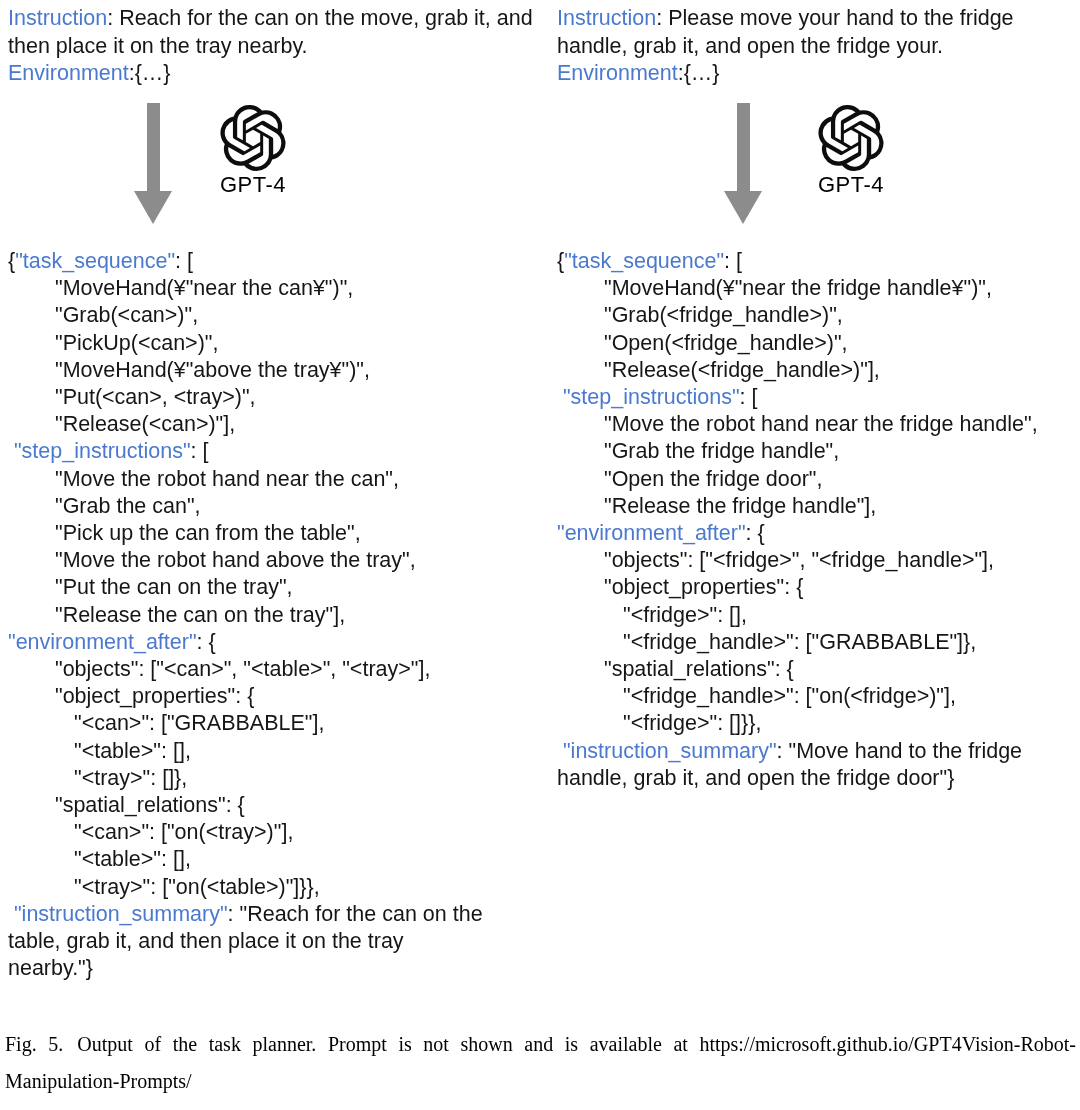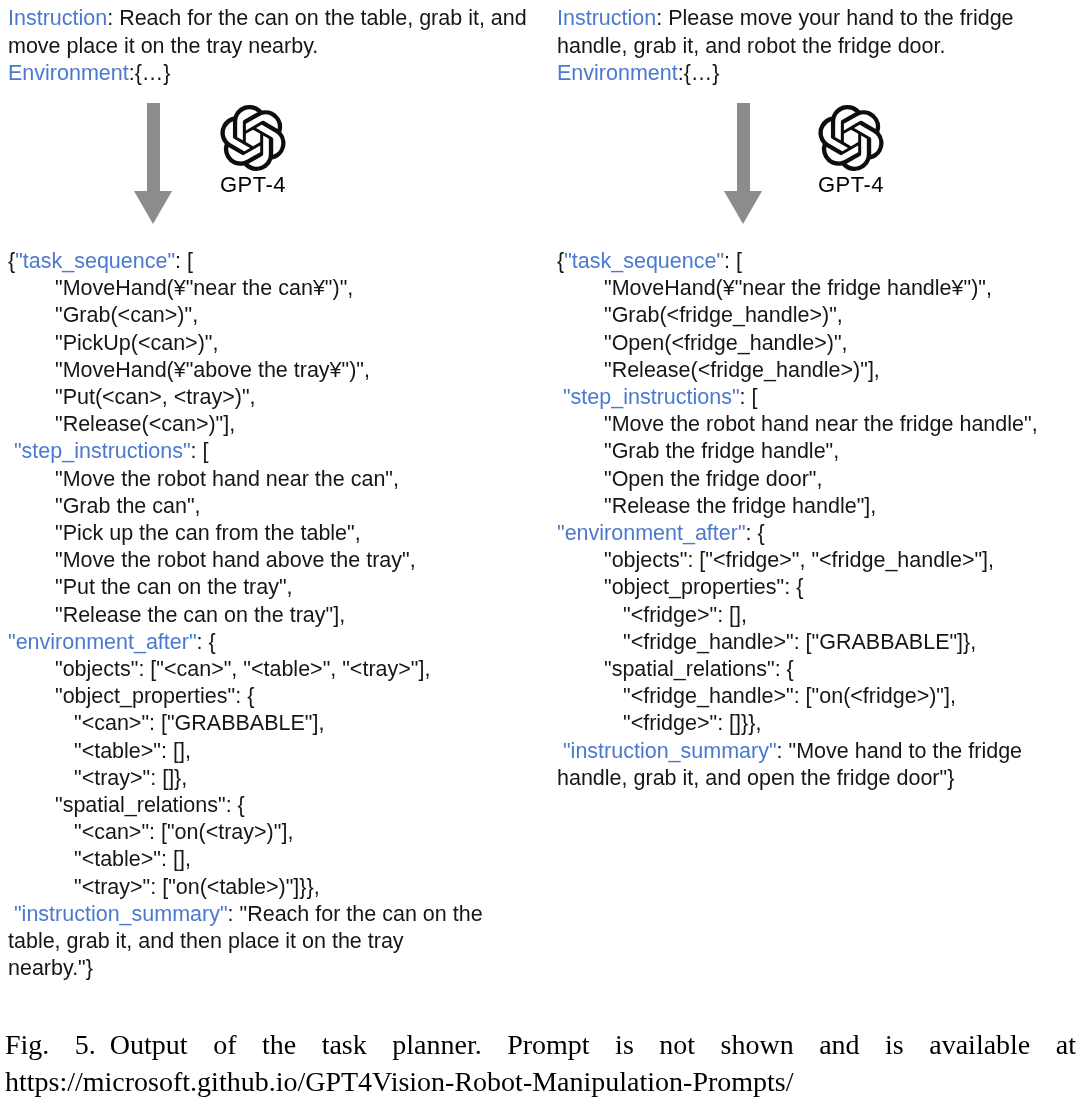--- a/index.html
+++ b/index.html
@@ -26,58 +26,58 @@
   .gpt-block{position:absolute;width:130px;text-align:center;}
   .col-left .gpt-block{left:180px;top:100px;}
   .col-right .gpt-block{left:229px;top:100px;}
   .gpt-label{font-size:22px;color:#000;margin-top:1px;letter-spacing:0.5px;}
   .code{position:absolute;left:0;top:243px;font-size:21.5px;line-height:27.2px;white-space:pre;}
   .code .line{display:block;}
   .code .ind1{padding-left:47px;}
   .code .ind2{padding-left:66px;}
   .caption{
     position:absolute;left:5px;top:1026px;width:1071px;margin:0;
-    font-family:"Liberation Serif",serif;font-size:28px;line-height:37px;
+    font-family:"Liberation Serif",serif;font-size:20px;line-height:37px;
     color:#000;text-align:justify;
   }
   .caption .fig-label{padding-right:14px;}
   svg{display:block;}
   .gpt-block svg{margin:0 auto;}
   .arrow-shape{fill:var(--arrow);}
   .logo-shape{fill:var(--logo);}
 </style>
 </head>
 <body>
 
 <div class="figure">
 
   <section class="col col-left">
     <div class="instruction">
-        <div class="line"><span class="blue">Instruction</span><span>: Reach for the can on the table, grab it, and move place it on the tray nearby.</span></div>
+        <div class="line"><span class="blue">Instruction</span><span>: Reach for the can on the move, grab it, and then place it on the tray nearby.</span></div>
         <div class="line"><span class="blue">Environment</span><span>:{…}</span></div>
       </div>
 
     <svg class="arrow" width="40" height="122" viewBox="0 0 40 122" aria-hidden="true">
       <rect class="arrow-shape" x="14" y="0" width="13" height="90"></rect>
       <polygon class="arrow-shape" points="1,88 39,88 20,121"></polygon>
     </svg>
 
     <div class="gpt-block">
       <svg width="66" height="66" viewBox="0 0 24 24" aria-hidden="true">
         <path class="logo-shape" d="M22.2819 9.8211a5.9847 5.9847 0 0 0-.5157-4.9108 6.0462 6.0462 0 0 0-6.5098-2.9A6.0651 6.0651 0 0 0 4.9807 4.1818a5.9847 5.9847 0 0 0-3.9977 2.9 6.0462 6.0462 0 0 0 .7427 7.0966 5.98 5.98 0 0 0 .511 4.9107 6.051 6.051 0 0 0 6.5146 2.9001A5.9847 5.9847 0 0 0 13.2599 24a6.0557 6.0557 0 0 0 5.7718-4.2058 5.9894 5.9894 0 0 0 3.9977-2.9001 6.0557 6.0557 0 0 0-.7475-7.073zm-9.022 12.6081a4.4755 4.4755 0 0 1-2.8764-1.0408l.1419-.0804 4.7783-2.7582a.7948.7948 0 0 0 .3927-.6813v-6.7369l2.02 1.1686a.071.071 0 0 1 .038.0615v5.5826a4.504 4.504 0 0 1-4.4945 4.4849zm-9.6607-4.1254a4.4708 4.4708 0 0 1-.5346-3.0137l.142.0852 4.783 2.7582a.7712.7712 0 0 0 .7806 0l5.8428-3.3685v2.3324a.0804.0804 0 0 1-.0332.0615l-4.8303 2.7865a4.504 4.504 0 0 1-6.1408-1.6464zM2.3408 7.8956a4.485 4.485 0 0 1 2.3655-1.9728V11.6a.7664.7664 0 0 0 .3879.6765l5.8144 3.3543-2.0201 1.1685a.0757.0757 0 0 1-.071 0l-4.8303-2.7865a4.504 4.504 0 0 1-1.6464-6.1408zm16.5963 3.8558L13.1038 8.364 15.1192 7.2a.0757.0757 0 0 1 .071 0l4.8303 2.7913a4.4944 4.4944 0 0 1-.6765 8.1042v-5.6772a.79.79 0 0 0-.407-.667zm2.0107-3.0231l-.142-.0852-4.7735-2.7818a.7759.7759 0 0 0-.7854 0L9.409 9.2297V6.8974a.0662.0662 0 0 1 .0284-.0615l4.8303-2.7866a4.4992 4.4992 0 0 1 6.6802 4.66zM8.3065 12.863l-2.02-1.1638a.0804.0804 0 0 1-.038-.0567V6.0742a4.4992 4.4992 0 0 1 7.3757-3.4537l-.142.0805L8.704 5.459a.7948.7948 0 0 0-.3927.6813zm1.0976-2.3654l2.602-1.4998 2.6069 1.4998v2.9994l-2.5974 1.4997-2.6067-1.4997z"></path>
       </svg>
       <div class="gpt-label">GPT-4</div>
     </div>
 
     <div class="code"><div class="line"><span>{</span><span class="blue">"task_sequence"</span><span>: [</span></div><div class="line ind1"><span>"MoveHand(¥"near the can¥")",</span></div><div class="line ind1"><span>"Grab(&lt;can&gt;)",</span></div><div class="line ind1"><span>"PickUp(&lt;can&gt;)",</span></div><div class="line ind1"><span>"MoveHand(¥"above the tray¥")",</span></div><div class="line ind1"><span>"Put(&lt;can&gt;, &lt;tray&gt;)",</span></div><div class="line ind1"><span>"Release(&lt;can&gt;)"],</span></div><div class="line"><span> </span><span class="blue">"step_instructions"</span><span>: [</span></div><div class="line ind1"><span>"Move the robot hand near the can",</span></div><div class="line ind1"><span>"Grab the can",</span></div><div class="line ind1"><span>"Pick up the can from the table",</span></div><div class="line ind1"><span>"Move the robot hand above the tray",</span></div><div class="line ind1"><span>"Put the can on the tray",</span></div><div class="line ind1"><span>"Release the can on the tray"],</span></div><div class="line"><span class="blue">"environment_after"</span><span>: {</span></div><div class="line ind1"><span>"objects": ["&lt;can&gt;", "&lt;table&gt;", "&lt;tray&gt;"],</span></div><div class="line ind1"><span>"object_properties": {</span></div><div class="line ind2"><span>"&lt;can&gt;": ["GRABBABLE"],</span></div><div class="line ind2"><span>"&lt;table&gt;": [],</span></div><div class="line ind2"><span>"&lt;tray&gt;": []},</span></div><div class="line ind1"><span>"spatial_relations": {</span></div><div class="line ind2"><span>"&lt;can&gt;": ["on(&lt;tray&gt;)"],</span></div><div class="line ind2"><span>"&lt;table&gt;": [],</span></div><div class="line ind2"><span>"&lt;tray&gt;": ["on(&lt;table&gt;)"]}},</span></div><div class="line"><span> </span><span class="blue">"instruction_summary"</span><span>: "Reach for the can on the</span></div><div class="line"><span>table, grab it, and then place it on the tray</span></div><div class="line"><span>nearby."}</span></div></div>
   </section>
 
   <section class="col col-right">
     <div class="instruction">
-        <div class="line"><span class="blue">Instruction</span><span>: Please move your hand to the fridge handle, grab it, and robot the fridge door.</span></div>
+        <div class="line"><span class="blue">Instruction</span><span>: Please move your hand to the fridge handle, grab it, and open the fridge your.</span></div>
         <div class="line"><span class="blue">Environment</span><span>:{…}</span></div>
       </div>
 
     <svg class="arrow" width="40" height="122" viewBox="0 0 40 122" aria-hidden="true">
       <rect class="arrow-shape" x="14" y="0" width="13" height="90"></rect>
       <polygon class="arrow-shape" points="1,88 39,88 20,121"></polygon>
     </svg>
 
     <div class="gpt-block">
       <svg width="66" height="66" viewBox="0 0 24 24" aria-hidden="true">

